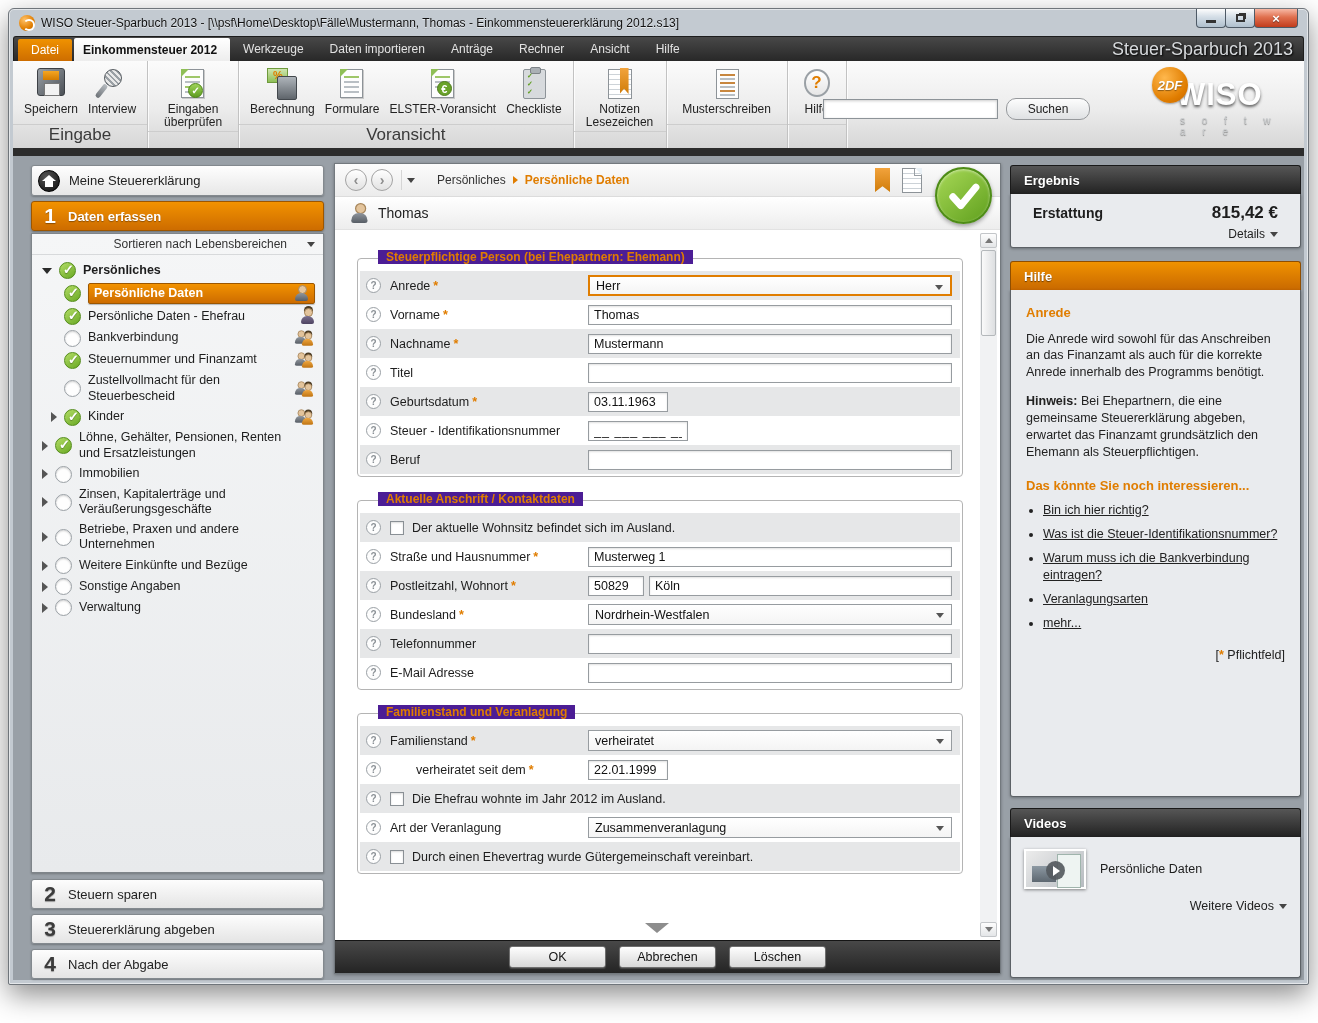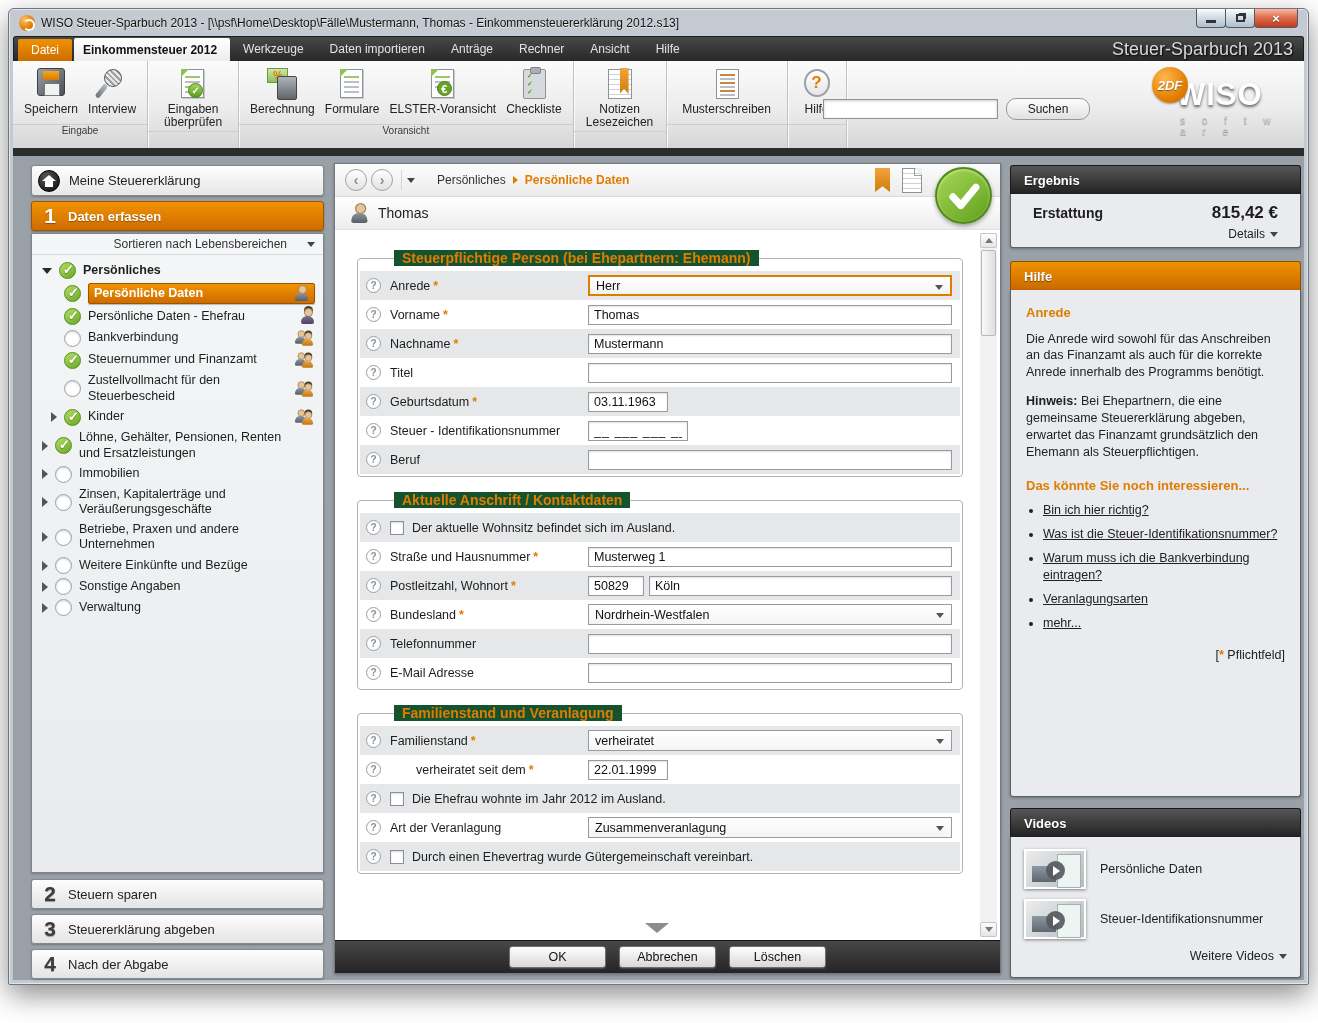--- a/index.html
+++ b/index.html
@@ -28,21 +28,21 @@
     border-radius:3px 3px 0 0; display:flex; align-items:stretch; }
   .mitem { padding:0 13px; display:flex; align-items:center; color:#e3e3e3; font-size:12px; cursor:default; }
   .mitem.datei { background:linear-gradient(#f09200,#cd6d00); color:#fff; margin:2px 2px 0 4px; border-radius:2px 2px 0 0; }
   .mitem.active { background:linear-gradient(#ffffff,#ededed); color:#111; font-weight:bold; margin-top:1px; border-radius:2px 2px 0 0;padding-left:9px; }
   .brand { margin-left:auto; align-self:center; font-size:18px; font-weight:normal; color:#d6d9dc; padding-right:10px; text-shadow:1px 1px 2px #000; }
 
   
   .toolbar { height:87px; background:linear-gradient(#fbfbfb,#ececec 55%,#d6d6d6); display:flex; position:relative; }
   .tb-group { display:flex; flex-direction:column; border-right:1px solid #c2c2c2; box-shadow:1px 0 0 rgba(255,255,255,.8); }
   .tb-row { flex:1; display:flex; align-items:flex-start; padding:5px 8px 0; gap:4px; }
-  .tb-glabel { height:24px; font-size:10px; color:#3a3a3a; text-align:center; border-top:1px solid #cdcdcd; }
+  .tb-glabel { height:24px; font-size:17px; color:#3a3a3a; text-align:center; border-top:1px solid #cdcdcd; }
   .tb-btn { display:flex; flex-direction:column; align-items:center; padding:1px 3px; }
   .tb-btn .lbl { font-size:12px; color:#222; text-align:center; line-height:1.12; margin-top:2px; }
   .tbicon { width:36px; height:34px; position:relative; flex:none; }
   
   .ic-floppy { position:absolute; left:4px; top:1px; width:28px; height:28px; border-radius:3px; background:linear-gradient(135deg,#9aa0a6,#4b5056); border:1px solid #3c4045; }
   .ic-floppy::before { content:""; position:absolute; left:5px; top:2px; width:16px; height:9px; background:linear-gradient(#f5a623,#d47c00); }
   .ic-floppy::after { content:""; position:absolute; left:6px; top:14px; width:14px; height:11px; background:#f2f2f2; border:1px solid #777; }
   
   .ic-mic::before { content:""; position:absolute; left:10px; top:2px; width:16px; height:16px; border-radius:50%; border:1px solid #5a5f64; background:repeating-linear-gradient(45deg,#e8e8e8 0 2px,#9aa0a5 2px 4px); }
   .ic-mic::after { content:""; position:absolute; left:5px; top:16px; width:5px; height:16px; border-radius:3px; background:linear-gradient(#b9bec3,#6c7176); transform:rotate(38deg); }
@@ -132,21 +132,21 @@
   .crumb .current { color:#e07d00; font-weight:bold; }
   .hdr-icons { margin-left:auto; display:flex; align-items:center; gap:12px; padding-right:68px; }
   .bookmark { width:15px; height:24px; background:linear-gradient(#f2a33c,#d07c0a); clip-path:polygon(0 0,100% 0,100% 100%,50% 76%,0 100%); }
   .noteicon { width:20px; height:25px; background:repeating-linear-gradient(#fff 0 4px,#ccd2d7 4px 5px); border:1px solid #8d9398; position:relative; }
   .noteicon::after { content:""; position:absolute; right:-1px; top:-1px; border-top:7px solid #e9f0f5; border-left:7px solid transparent; box-shadow:-1px 1px 0 #9aa0a5; }
   .bigcheck { position:absolute; right:8px; top:3px; width:57px; height:57px; border-radius:50%; background:linear-gradient(140deg,#a8d957,#5f9f1d); border:2px solid #4e8c17; box-shadow:0 2px 4px rgba(0,0,0,.35), inset 0 1px 3px rgba(255,255,255,.55); z-index:6; display:flex; align-items:center; justify-content:center; }
   .mperson { height:33px; background:linear-gradient(#ffffff,#ededed); border-bottom:1px solid #e2e2e2; display:flex; align-items:center; gap:13px; padding:0 15px; font-size:14px; color:#222; }
   .mperson .pp { transform:scale(1.25); transform-origin:left center; }
   .mbody { flex:1; position:relative; padding:28px 42px 0 22px; background:#fff; }
   .fset { width:606px; border:1px solid #b4b4b4; border-radius:4px; position:relative; padding:12px 2px 2px; margin-bottom:23px; background:#fff; }
-  .fset-title { position:absolute; top:-9px; left:36px; background:#14532d; padding:0 8px; font-size:14px; font-weight:bold; color:#e07d00; white-space:nowrap; }
+  .fset-title { position:absolute; top:-9px; left:20px; background:#4c1d95; padding:0 8px; font-size:12px; font-weight:bold; color:#e07d00; white-space:nowrap; }
   .frow { display:flex; align-items:center; min-height:29px; padding:0 8px 0 6px; }
   .frow.g { background:#e6e7e8; }
   .help { width:15px; height:15px; border-radius:50%; border:1px solid #9aa0a5; color:#8b9196; font-size:10px; font-weight:bold; display:flex; align-items:center; justify-content:center; flex:none; background:#fdfdfd; }
   .flab { width:198px; font-size:12.5px; color:#1d1d1d; margin-left:9px; }
   .flab .req { color:#e07d00; font-weight:bold; margin-left:3px; }
   .flab.indent { padding-left:26px; }
   .fctrl { flex:1; display:flex; align-items:center; gap:5px; }
   .ti { height:20px; border:1px solid #979ca0; font-size:12.5px; font-family:"Liberation Sans",sans-serif; padding:0 5px; width:100%; box-shadow:inset 0 1px 2px rgba(0,0,0,.12); background:#fff; color:#111; }
   .ti.w80 { width:80px; flex:none; }
   .ti.w100 { width:100px; flex:none; letter-spacing:1px; }
@@ -688,26 +688,20 @@
       </div>
       <div class="p-videos">
         <div class="phead dark">Videos</div>
         <div class="pbody vid-body">
           <div class="vrow">
             <span class="vthumb">
                 <span class="vplay"></span>
               </span>
             <span class="vlabel">Persönliche Daten</span>
           </div>
-          <div class="vrow">
-            <span class="vthumb">
-                <span class="vplay"></span>
-              </span>
-            <span class="vlabel">Steuer-Identifikationsnummer</span>
-          </div>
           <div class="vmore">
             <span>Weitere Videos</span>
             <span class="dd-arrow"></span>
           </div>
         </div>
       </div>
     </div>
 
   </div>
 </div>

